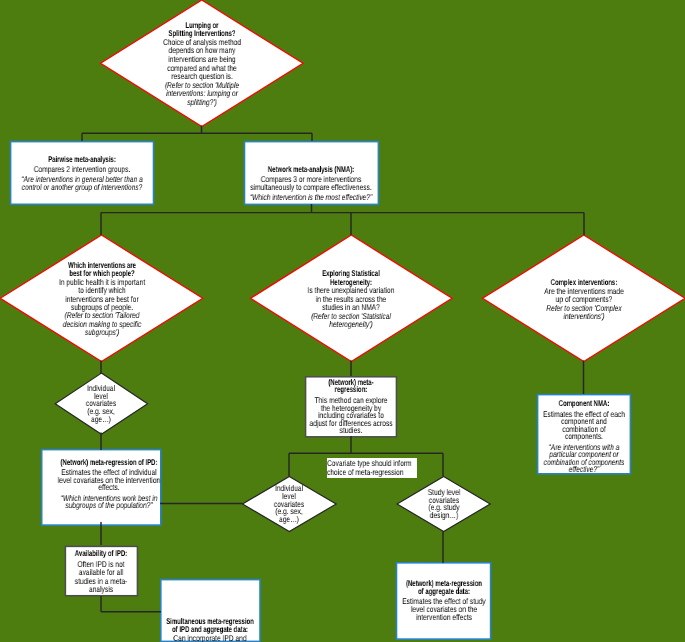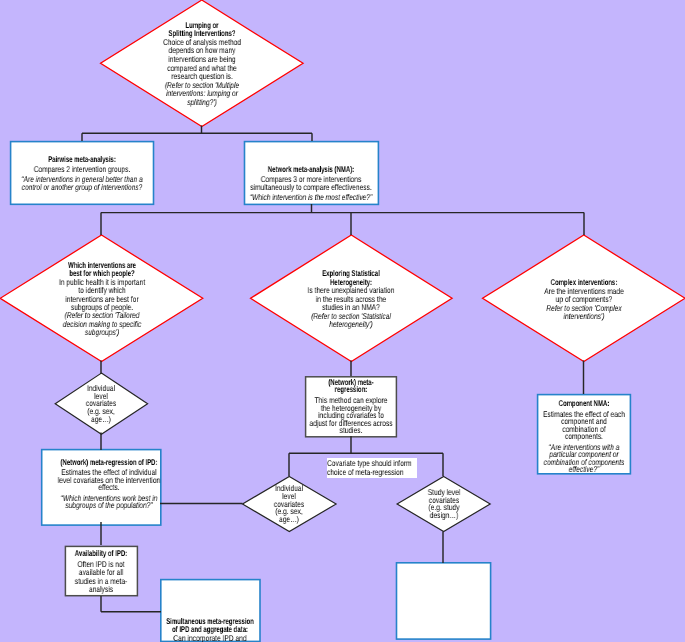--- a/index.html
+++ b/index.html
@@ -1,19 +1,19 @@
 <!DOCTYPE html>
 <html><head>
 <meta charset="utf-8">
 <style>
   html,body{margin:0;padding:0;background:#fff;}
   body{width:685px;height:642px;overflow:hidden;
        font-family:"Liberation Sans",sans-serif;color:#000;
        -webkit-font-smoothing:antialiased;text-rendering:geometricPrecision;}
-  #stage{position:relative;width:685px;height:642px;background:#c4b5fd;}
+  #stage{position:relative;width:685px;height:642px;background:#4d7c0f;}
   svg#wires{position:absolute;left:0;top:0;width:685px;height:642px;}
   .node{position:absolute;box-sizing:border-box;display:flex;flex-direction:column;
         justify-content:center;align-items:center;text-align:center;}
   .node .tw{width:100%;}
   .ln{display:block;white-space:nowrap;font-size:8.4px;width:max-content;
       position:relative;left:50%;will-change:transform;
       transform:translateX(-50%) scaleX(0.794);transform-origin:center center;}
   .bold{font-weight:bold;transform:translateX(-50%) scaleX(0.716);}
   .italic{font-style:italic;transform:translateX(-50%) scaleX(0.787);}
   .boxnode{background:transparent;}
@@ -205,13 +205,22 @@
     </div>
 <div class="node boxnode" style="left:160.8px;top:579.6px;width:99.2px;height:61.8px;line-height:7.75px;margin-top:27px;">
 <div class="tw" style="margin-top:1.3px">
 <span class="ln bold">Simultaneous meta-regression</span>
 <span class="ln bold">of IPD and aggregate data:</span>
 <span class="ln" style="margin-top:1.8px">Can incorporate IPD and</span>
 <span class="ln">aggregated data to separate</span>
 <span class="ln">out effect of ecological bias.</span>
 </div>
     </div>
+<div class="node boxnode" style="left:396.5px;top:562.8px;width:94.1px;height:76.3px;line-height:7.75px;">
+<div class="tw" style="margin-top:0px">
+<span class="ln bold">(Network) meta-regression</span>
+<span class="ln bold">of aggregate data:</span>
+<span class="ln" style="margin-top:2.6px">Estimates the effect of study</span>
+<span class="ln">level covariates on the</span>
+<span class="ln">intervention effects</span>
+</div>
+    </div>
 </div>
 
 </body></html>

